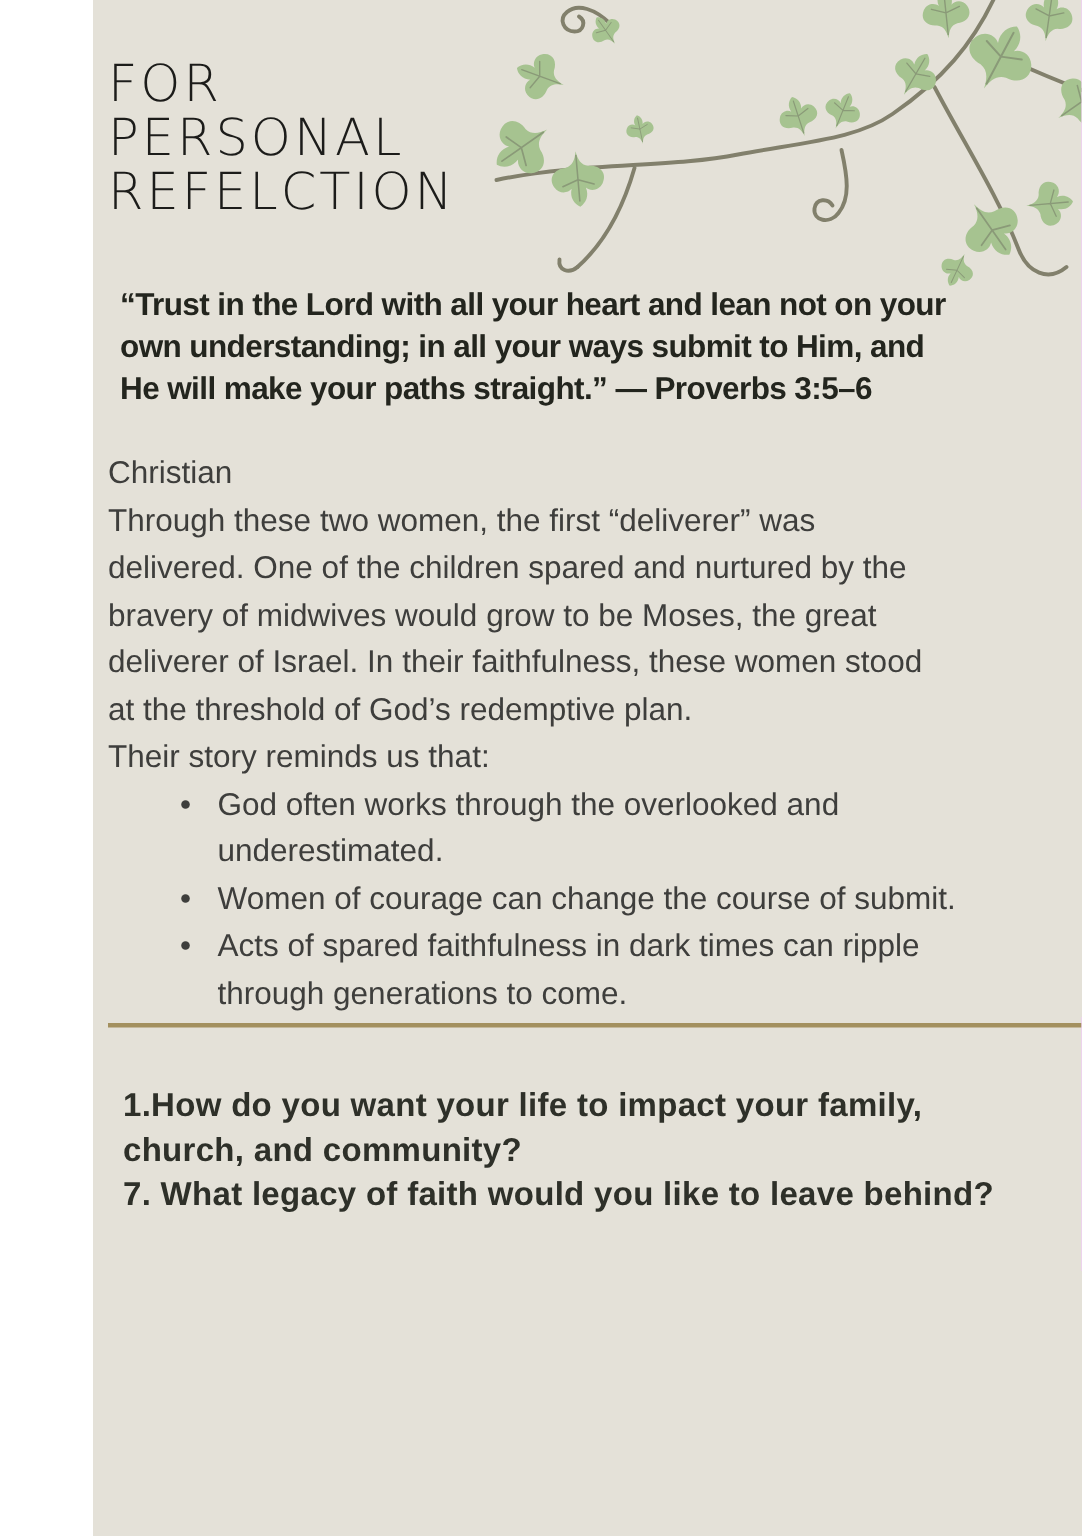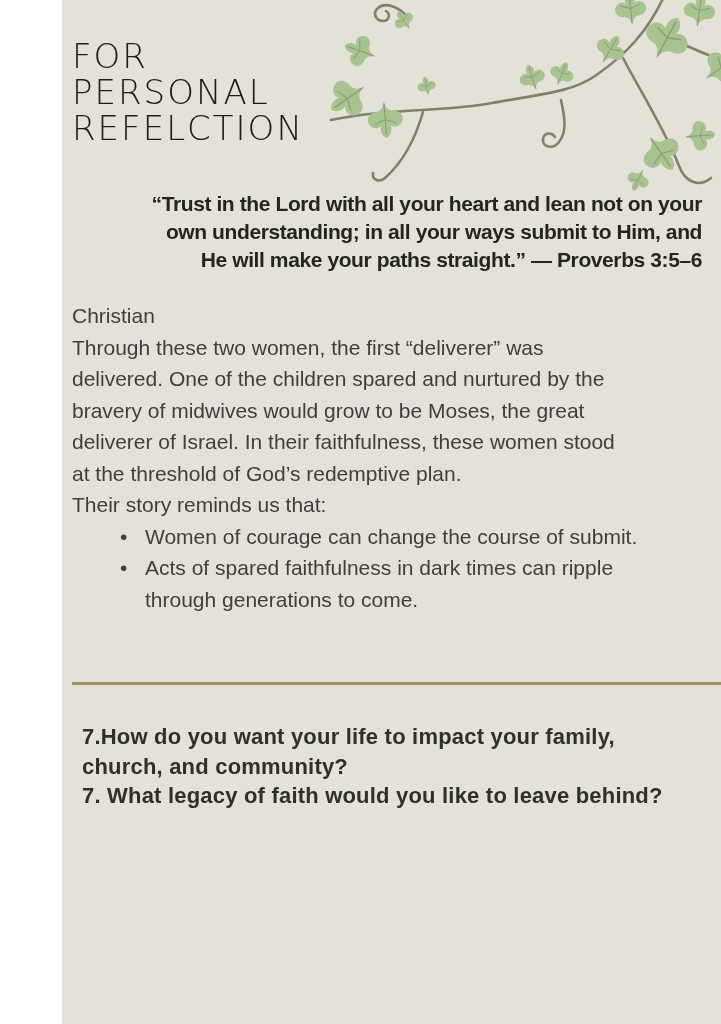--- a/index.html
+++ b/index.html
@@ -18,21 +18,21 @@
 
   .title {
     position:absolute; left:10px; top:38px; margin:0;
     font-family:"DejaVu Sans","Liberation Sans",sans-serif;
     font-weight:200; font-size:34px; line-height:36px;
     letter-spacing:2px; color:#1c1c1a; white-space:pre-line;
   }
   .quote {
     position:absolute; left:18px; top:190px; width:622px; margin:0;
     font-size:21px; font-weight:700; line-height:28px; letter-spacing:-0.4px;
-    color:#23251e; text-align:right; white-space:pre-line;
+    color:#23251e; text-align:left; white-space:pre-line;
   }
   .reflection { position:absolute; left:10px; top:300px; width:600px; color:#3e3e3c; }
   .reflection p { margin:0; font-size:21px; line-height:31.5px; white-space:pre-line; }
   .reflection ul { margin:0; padding:0; list-style:none; }
   .reflection li {
     position:relative; padding-left:73px; font-size:21px; line-height:31.5px;
     white-space:pre-line;
   }
   .reflection li::before {
     content:"•"; position:absolute; left:48px; top:0; font-size:21px;
@@ -96,28 +96,30 @@
 
     <div class="reflection">
       <p>Christian</p>
       <p>Through these two women, the first “deliverer” was
 delivered. One of the children spared and nurtured by the
 bravery of midwives would grow to be Moses, the great
 deliverer of Israel. In their faithfulness, these women stood
 at the threshold of God’s redemptive plan.
 Their story reminds us that:</p>
       <ul>
+        <li>God often works through the overlooked and
+underestimated.</li>
         <li>Women of courage can change the course of submit.</li>
         <li>Acts of spared faithfulness in dark times can ripple
 through generations to come.</li>
       </ul>
     </div>
 
     <div class="divider"></div>
 
     <div class="impact">
-      <p>7.How do you want your life to impact your family,
+      <p>1.How do you want your life to impact your family,
 church, and community?</p>
       <p>7. What legacy of faith would you like to leave behind?</p>
     </div>
 
   </div>
 </div>
 
 </body></html>

